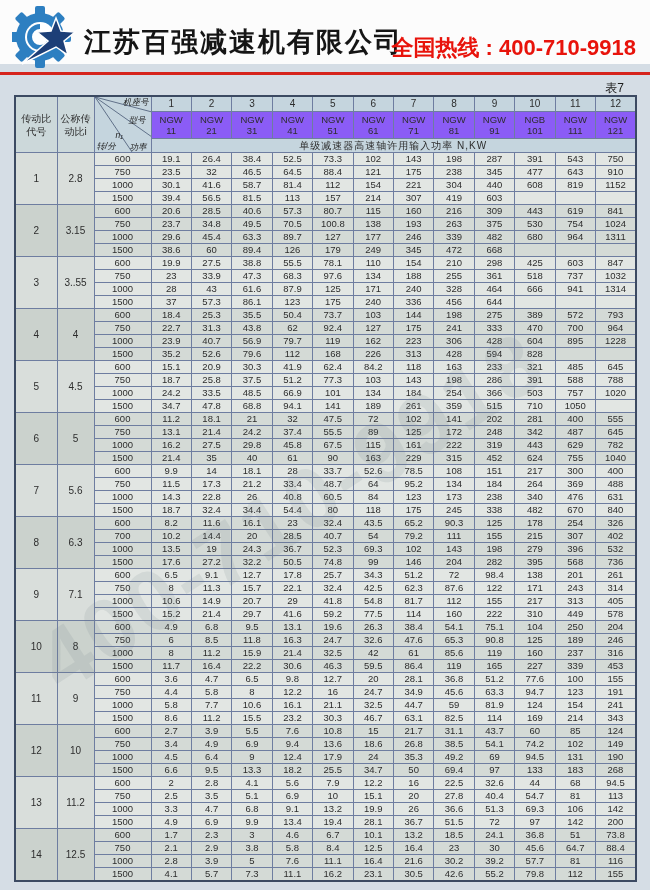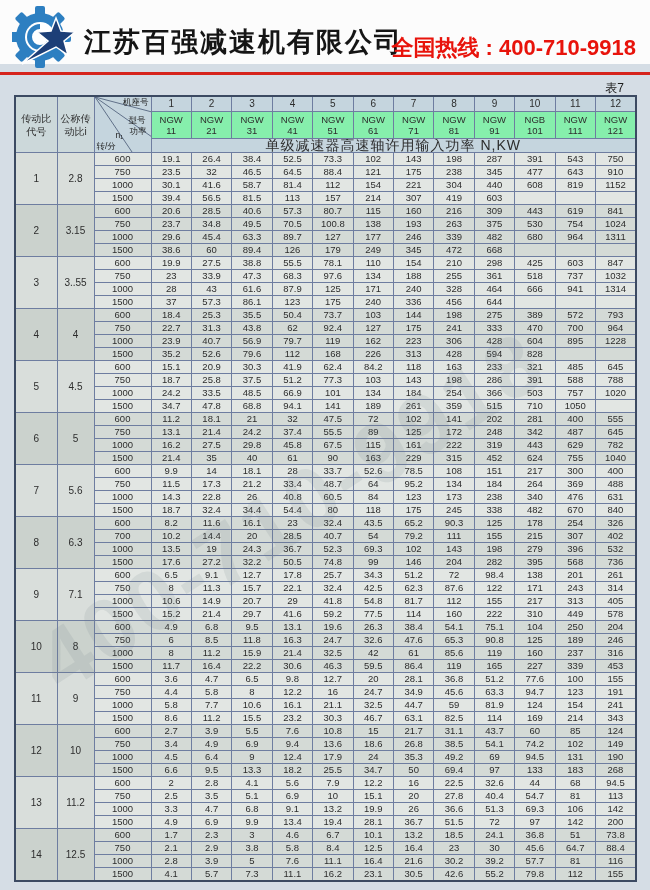--- a/index.html
+++ b/index.html
@@ -32,28 +32,28 @@
     position:absolute;left:14px;top:95px;width:623px;
     border-collapse:collapse;table-layout:fixed;
     background:#e2e5e1;border:2px solid #3c4a62;z-index:2;
   }
   #spec-table td,#spec-table th{
     border:1px solid #6e7da0;text-align:center;vertical-align:middle;
     padding:0;color:#2d2d2d;font-weight:normal;overflow:hidden;white-space:nowrap;
   }
   .colhdr{background:#ccd8da;font-size:10px;line-height:13px;color:#222;}
   .fnum{background:#c5d5de;font-size:10px;height:14px;line-height:14px;}
-  .model{background:#86efac;font-size:9.5px;line-height:11px;height:26px;}
-  .span-hdr{background:#c5d5de;font-size:14px;height:13px;line-height:13px;color:#23303e;font-weight:bold;letter-spacing:1px;}
+  .model{background:#8b5cf6;font-size:9.5px;line-height:11px;height:26px;}
+  .span-hdr{background:#c5d5de;font-size:10px;height:13px;line-height:13px;color:#23303e;font-weight:bold;letter-spacing:1px;}
   .corner{background:#c5d5de;position:relative;padding:0;}
   .corner svg{position:absolute;left:0;top:0;}
-  .corner span{position:absolute;font-size:8.5px;color:#222;line-height:9px;}
+  .corner span{position:absolute;font-size:8.5px;color:#222;line-height:9px;font-style:italic;}
   .c-frame{top:1px;right:2px;}
   .c-model{top:19px;right:5px;}
-  .c-power{bottom:16px;right:4px;}
+  .c-power{bottom:0;right:4px;}
   .c-n1{bottom:12px;left:21px;font-size:7.5px;}
   .c-speed{bottom:1px;left:2px;}
 
   .drow td{font-size:9.5px;height:12px;line-height:12px;}
   .g0 td{background:#e2e6e3;}
   .g1 td{background:#d4dad6;}
   .g0 td.code,.g0 td.ratio{background:#d9dedb;}
   .g1 td.code,.g1 td.ratio{background:#cbd2cd;}
   td.code,td.ratio{font-size:10px;}
 

